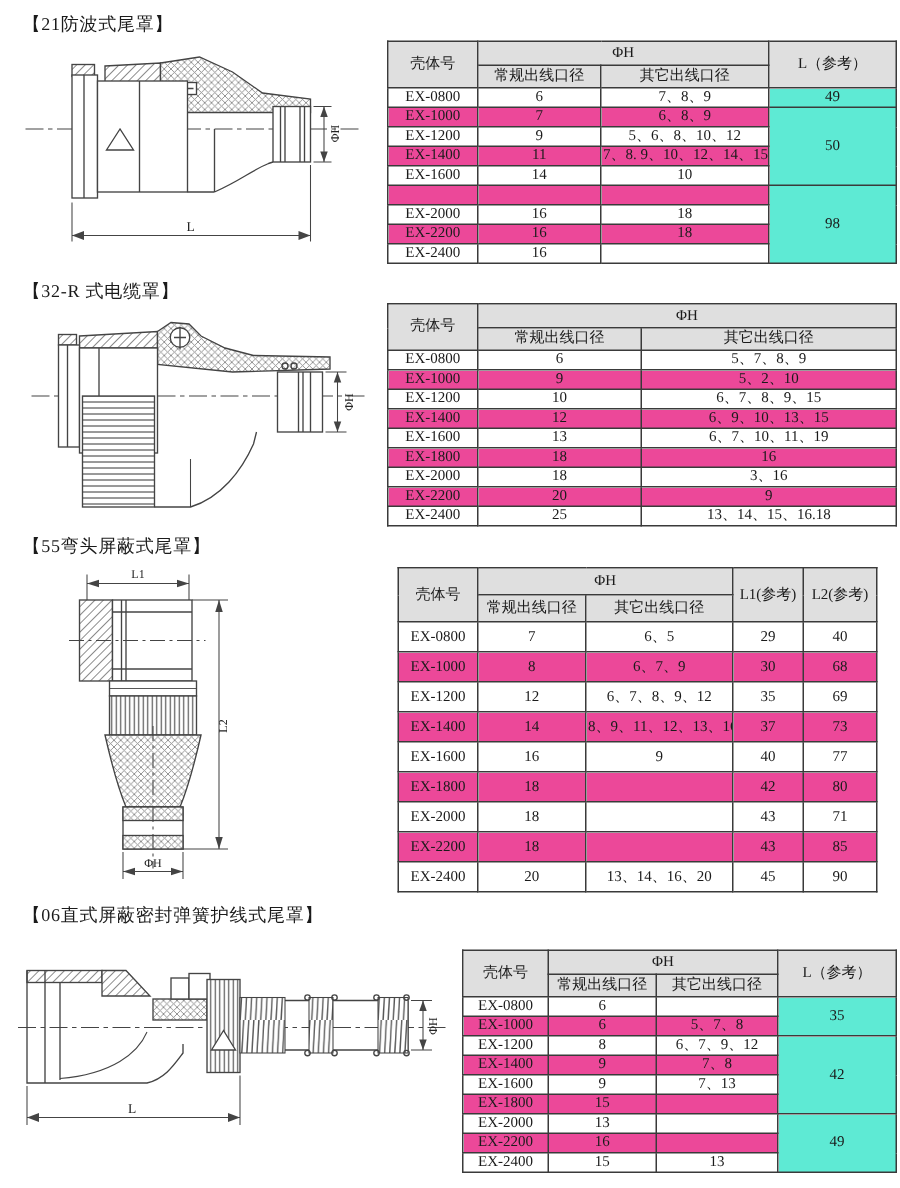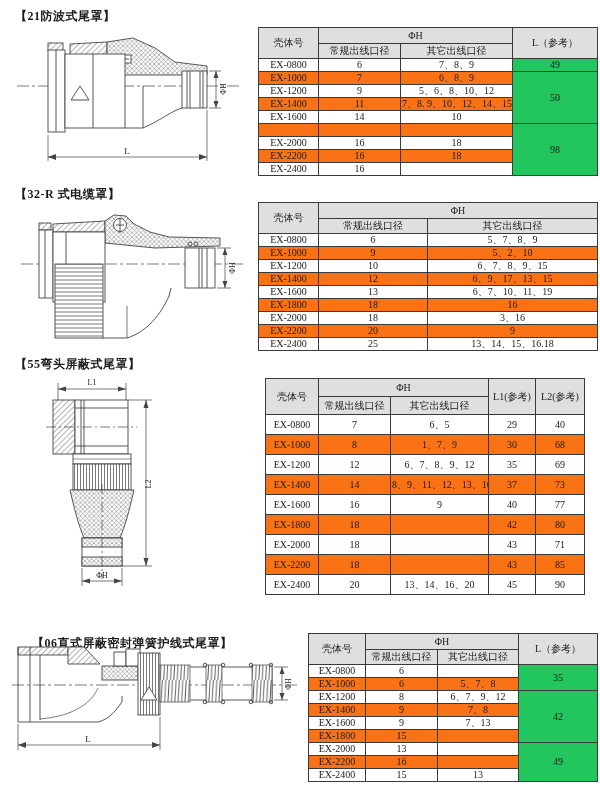--- a/index.html
+++ b/index.html
@@ -2,36 +2,36 @@
 <html><head>
 <meta charset="utf-8">
 <style>
   * { margin:0; padding:0; box-sizing:border-box; }
   html,body { background:#fff; }
   body {
     width:600px; height:792px; position:relative; overflow:hidden;
     font-family:"Liberation Serif","DejaVu Serif",serif; color:#1b1b1b;
   }
   .sec-title {
-    position:absolute; font-size:12px; font-weight:bold; letter-spacing:.5px;
+    position:absolute; font-size:12px; font-weight:normal; letter-spacing:.5px;
     white-space:nowrap;
   }
   svg.diagram { position:absolute; }
   table.spec {
     position:absolute; border-collapse:collapse; table-layout:fixed;
     font-size:10px; text-align:center; border:1.4px solid #333;
   }
   table.spec th, table.spec td {
     border:1px solid #3a3a3a; padding:0 1px; overflow:hidden;
     white-space:nowrap; line-height:1.15; font-weight:normal;
     vertical-align:middle;
   }
   table.spec th { background:#dfdfdf; }
-  tr.shade td { background:#f97316; }
-  table.spec td.lcell { background:#22c55e; }
+  tr.shade td { background:#ec4899; }
+  table.spec td.lcell { background:#5eead4; }
   .t1 thead tr.h1 th, .t2 thead tr.h1 th, .t4 thead tr.h1 th { height:16px; }
   .t1 thead tr.h2 th, .t2 thead tr.h2 th, .t4 thead tr.h2 th { height:15px; }
   .t1 tbody td, .t2 tbody td, .t4 tbody td { height:13px; }
   .t3 thead tr.h1 th { height:18px; }
   .t3 thead tr.h2 th { height:18px; }
   .t3 tbody td { height:20px; }
   .dimtext { font-size:8px; fill:#222; }
   .dimtextL { font-size:9px; fill:#222; }
 </style>
 </head>
@@ -233,21 +233,21 @@
         <td>5、2、10</td>
       </tr>
     <tr>
         <td>EX-1200</td>
         <td>10</td>
         <td>6、7、8、9、15</td>
       </tr>
     <tr class="shade">
         <td>EX-1400</td>
         <td>12</td>
-        <td>6、9、17、13、15</td>
+        <td>6、9、10、13、15</td>
       </tr>
     <tr>
         <td>EX-1600</td>
         <td>13</td>
         <td>6、7、10、11、19</td>
       </tr>
     <tr class="shade">
         <td>EX-1800</td>
         <td>18</td>
         <td>16</td>
@@ -355,21 +355,21 @@
     <tr>
         <td>EX-0800</td>
         <td>7</td>
         <td>6、5</td>
         <td>29</td>
         <td>40</td>
       </tr>
     <tr class="shade">
         <td>EX-1000</td>
         <td>8</td>
-        <td>1、7、9</td>
+        <td>6、7、9</td>
         <td>30</td>
         <td>68</td>
       </tr>
     <tr>
         <td>EX-1200</td>
         <td>12</td>
         <td>6、7、8、9、12</td>
         <td>35</td>
         <td>69</td>
       </tr>
@@ -411,21 +411,21 @@
     <tr>
         <td>EX-2400</td>
         <td>20</td>
         <td>13、14、16、20</td>
         <td>45</td>
         <td>90</td>
       </tr>
   </tbody>
 </table>
 
-<div class="sec-title" style="left:32px; top:602px;margin-top:33px;">【06直式屏蔽密封弹簧护线式尾罩】</div>
+<div class="sec-title" style="left:15px; top:602px;">【06直式屏蔽密封弹簧护线式尾罩】</div>
 
 <svg class="diagram" style="left:10px; top:640px;" width="295" height="140" viewBox="0 0 295 140">
   <defs>
     <pattern id="h4p" width="4" height="4" patternUnits="userSpaceOnUse" patternTransform="rotate(45)">
       <rect width="4" height="4" fill="#fff"></rect>
         <line x1="0" y1="0" x2="0" y2="4" stroke="#666" stroke-width="1"></line>
     </pattern>
     <pattern id="m4p" width="4.5" height="4.5" patternUnits="userSpaceOnUse">
       <rect width="4.5" height="4.5" fill="#fff"></rect>
         <path d="M0,0L4.5,4.5M4.5,0L0,4.5" stroke="#888" stroke-width="0.6" fill="none"></path>

